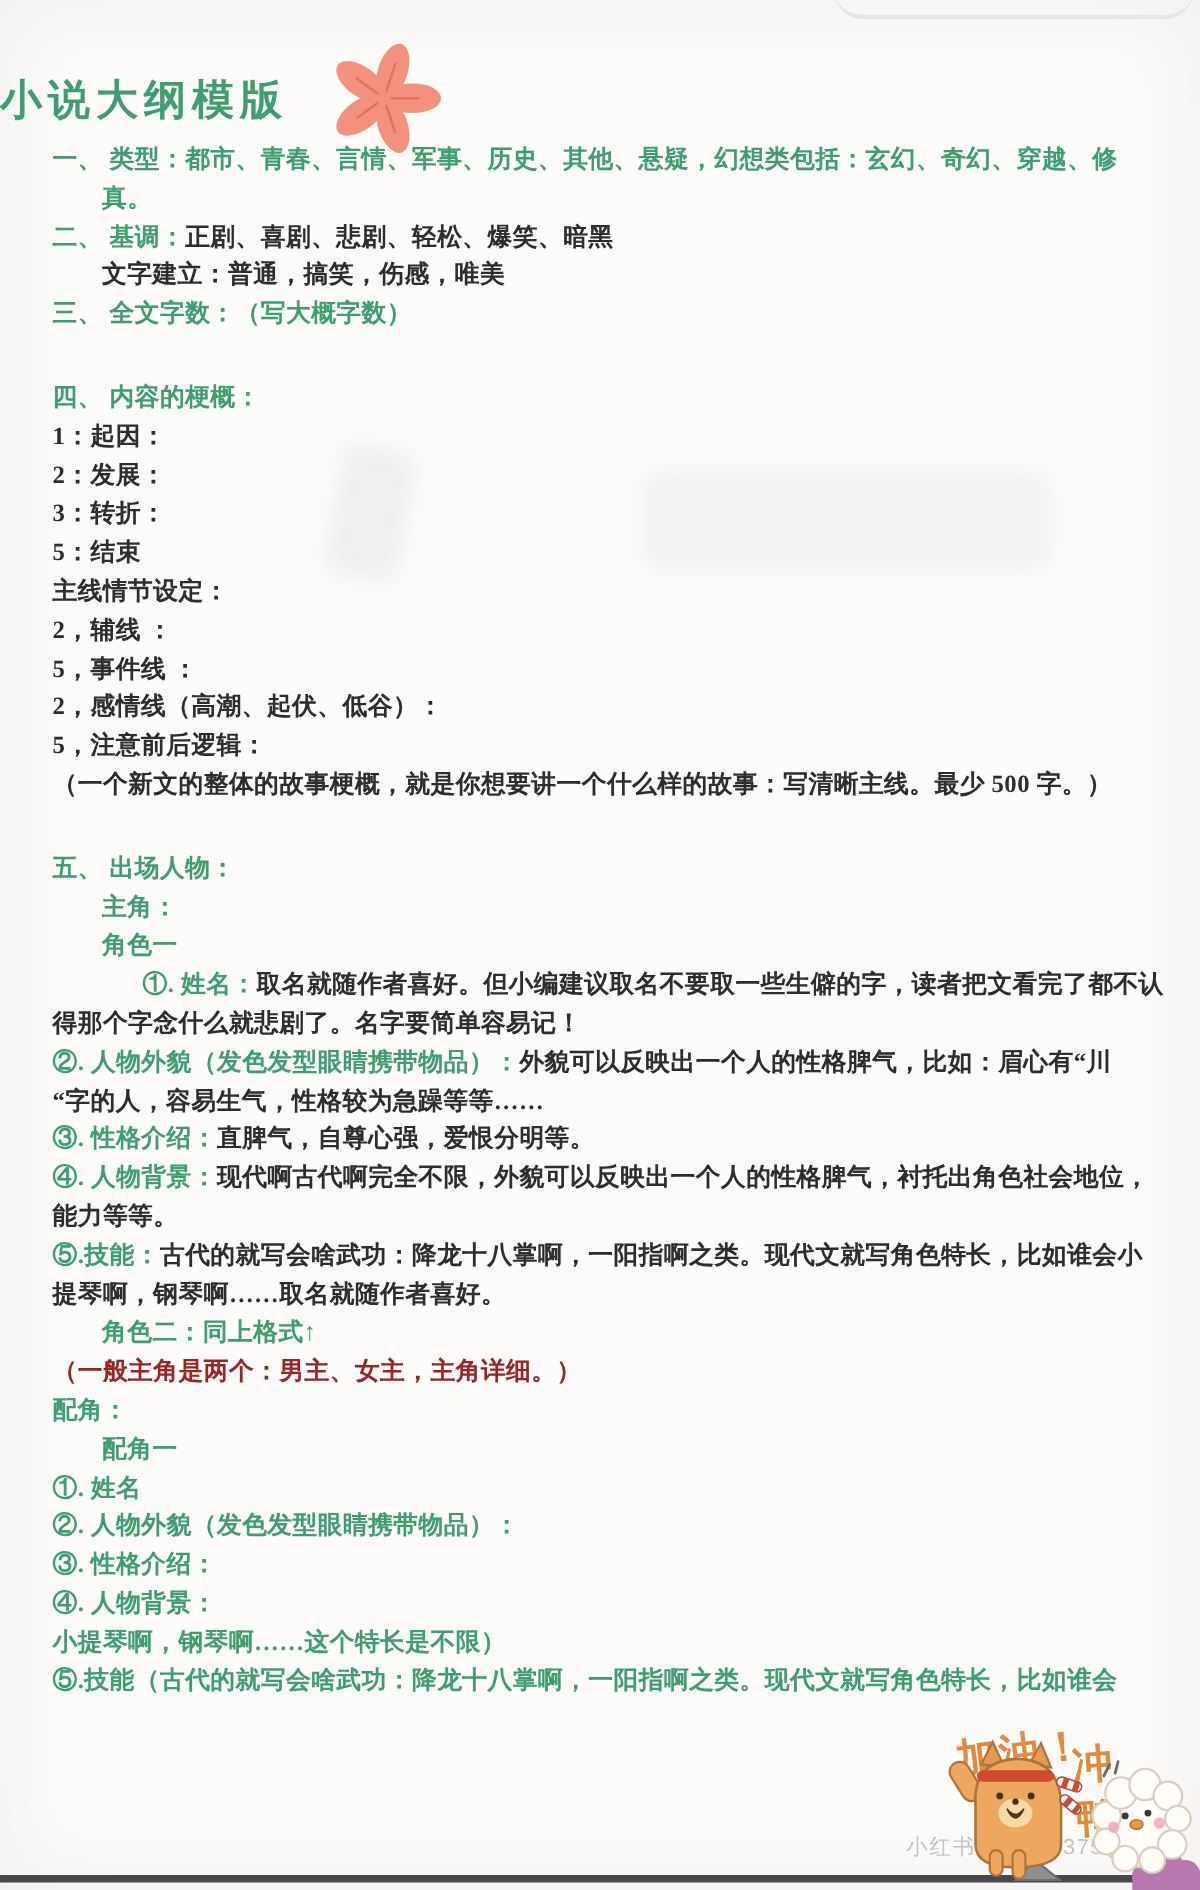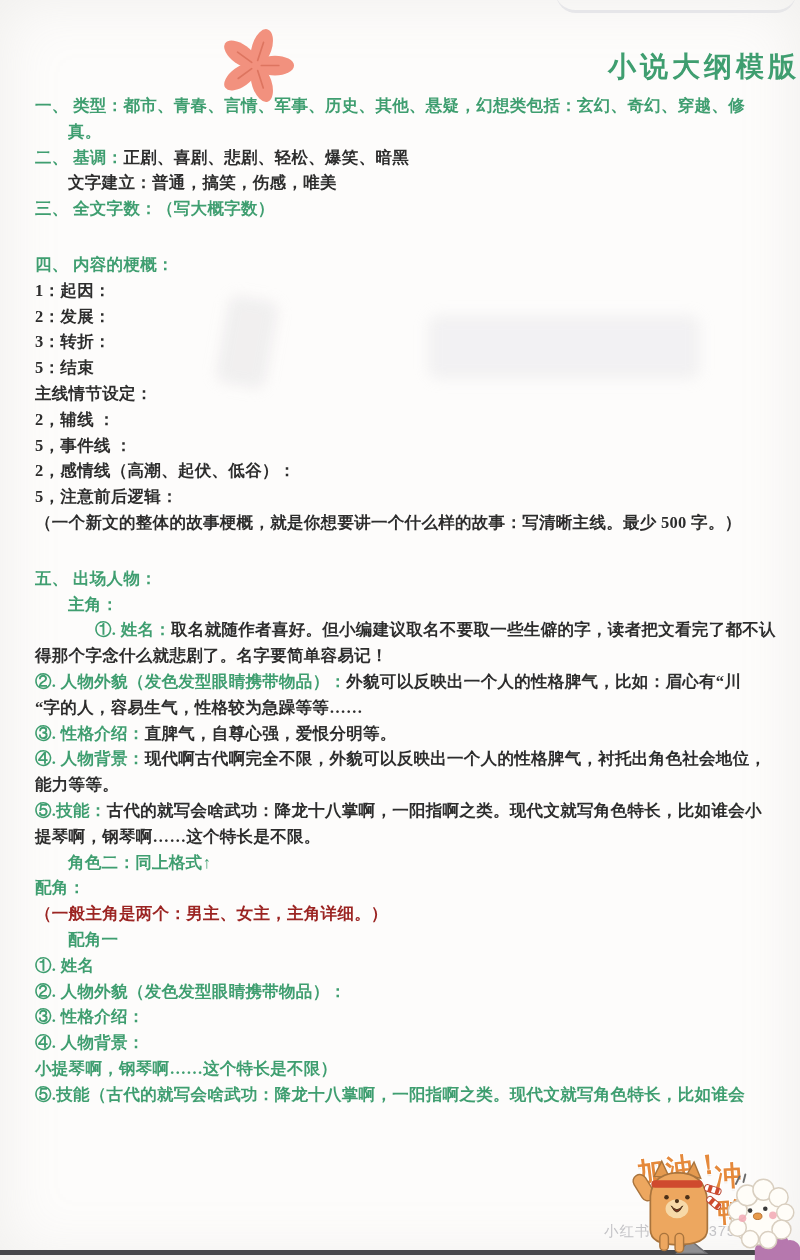--- a/index.html
+++ b/index.html
@@ -13,21 +13,21 @@
     box-shadow:inset 0 0 60px rgba(180,175,170,.18);
     font-family:"Liberation Serif","DejaVu Serif",serif;
   }
   
   .top-edge{
     position:absolute; left:556px; top:-8px; width:240px; height:18px;
     border-bottom:3px solid #e4e4e7; border-radius:0 0 20px 20px; opacity:.85;
   }
   
   .title{
-    position:absolute; left:0; top:48px; width:100%; text-align:right;
+    position:absolute; left:0; top:48px; width:100%; text-align:left;
     font-size:28px; font-weight:700; color:var(--green); letter-spacing:4px; margin:0;
   }
   .flower{ position:absolute; left:218px; top:24px; width:76px; height:80px; }
   
   .doc{ position:absolute; left:35px; top:93px; width:735px; }
   .doc-line{ white-space:nowrap; height:25.8px; line-height:25.8px;
              font-size:16.5px; letter-spacing:.3px; color:var(--ink); }
   .doc-line.blank{ height:30px; }
   .ind1{ padding-left:33px; } .ind2{ padding-left:60px; }
   .seg-g{ color:var(--green); font-weight:700; }
@@ -99,32 +99,33 @@
       <div class="doc-line"><span class="seg-k">5：结束</span></div>
       <div class="doc-line"><span class="seg-k">主线情节设定：</span></div>
       <div class="doc-line"><span class="seg-k">2，辅线 ：</span></div>
       <div class="doc-line"><span class="seg-k">5，事件线 ：</span></div>
       <div class="doc-line"><span class="seg-k">2，感情线（高潮、起伏、低谷）：</span></div>
       <div class="doc-line"><span class="seg-k">5，注意前后逻辑：</span></div>
       <div class="doc-line"><span class="seg-k">（一个新文的整体的故事梗概，就是你想要讲一个什么样的故事：写清晰主线。最少 500 字。）</span></div>
       <div class="doc-line blank"></div>
       <div class="doc-line"><span class="seg-g">五、 出场人物：</span></div>
       <div class="doc-line ind1"><span class="seg-g">主角：</span></div>
+      <div class="doc-line ind1"><span class="seg-g">角色一</span></div>
       <div class="doc-line ind2"><span class="seg-g">①. 姓名：</span><span class="seg-k">取名就随作者喜好。但小编建议取名不要取一些生僻的字，读者把文看完了都不认</span></div>
       <div class="doc-line"><span class="seg-k">得那个字念什么就悲剧了。名字要简单容易记！</span></div>
       <div class="doc-line"><span class="seg-g">②. 人物外貌（发色发型眼睛携带物品）：</span><span class="seg-k">外貌可以反映出一个人的性格脾气，比如：眉心有“川</span></div>
       <div class="doc-line"><span class="seg-k">“字的人，容易生气，性格较为急躁等等……</span></div>
       <div class="doc-line"><span class="seg-g">③. 性格介绍：</span><span class="seg-k">直脾气，自尊心强，爱恨分明等。</span></div>
       <div class="doc-line"><span class="seg-g">④. 人物背景：</span><span class="seg-k">现代啊古代啊完全不限，外貌可以反映出一个人的性格脾气，衬托出角色社会地位，</span></div>
       <div class="doc-line"><span class="seg-k">能力等等。</span></div>
       <div class="doc-line"><span class="seg-g">⑤.技能：</span><span class="seg-k">古代的就写会啥武功：降龙十八掌啊，一阳指啊之类。现代文就写角色特长，比如谁会小</span></div>
-      <div class="doc-line"><span class="seg-k">提琴啊，钢琴啊……这个特长是不限。</span></div>
+      <div class="doc-line"><span class="seg-k">提琴啊，钢琴啊……取名就随作者喜好。</span></div>
       <div class="doc-line ind1"><span class="seg-g">角色二：同上格式↑</span></div>
+      <div class="doc-line"><span class="seg-r">（一般主角是两个：男主、女主，主角详细。）</span></div>
       <div class="doc-line"><span class="seg-g">配角：</span></div>
-      <div class="doc-line"><span class="seg-r">（一般主角是两个：男主、女主，主角详细。）</span></div>
       <div class="doc-line ind1"><span class="seg-g">配角一</span></div>
       <div class="doc-line"><span class="seg-g">①. 姓名</span></div>
       <div class="doc-line"><span class="seg-g">②. 人物外貌（发色发型眼睛携带物品）：</span></div>
       <div class="doc-line"><span class="seg-g">③. 性格介绍：</span></div>
       <div class="doc-line"><span class="seg-g">④. 人物背景：</span></div>
       <div class="doc-line"><span class="seg-g">小提琴啊，钢琴啊……这个特长是不限）</span></div>
       <div class="doc-line"><span class="seg-g">⑤.技能（古代的就写会啥武功：降龙十八掌啊，一阳指啊之类。现代文就写角色特长，比如谁会</span></div>
     </div>
 
   <div class="idwm">小红书号：40737555</div>

